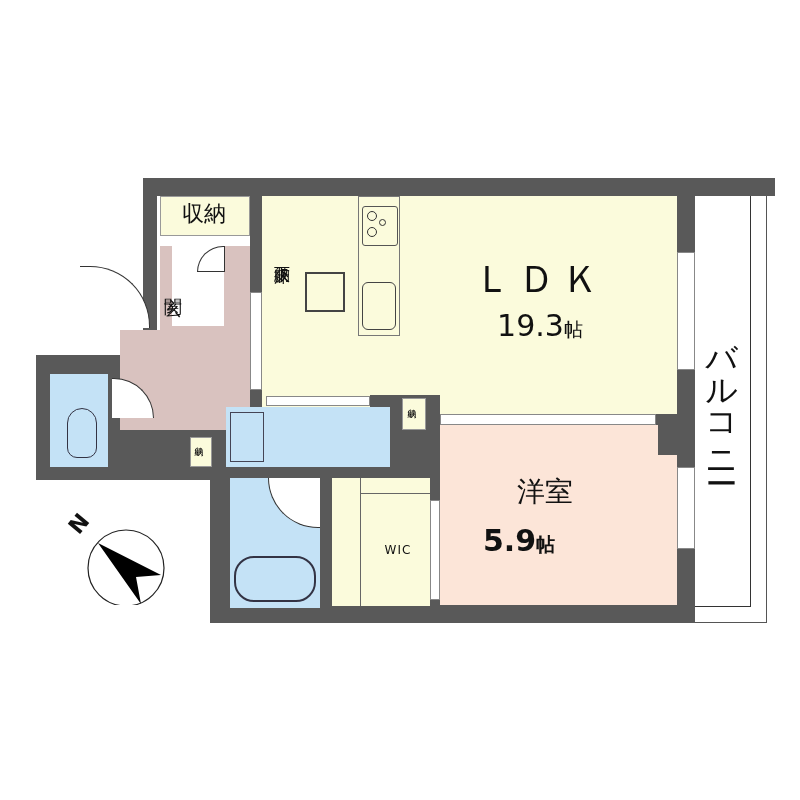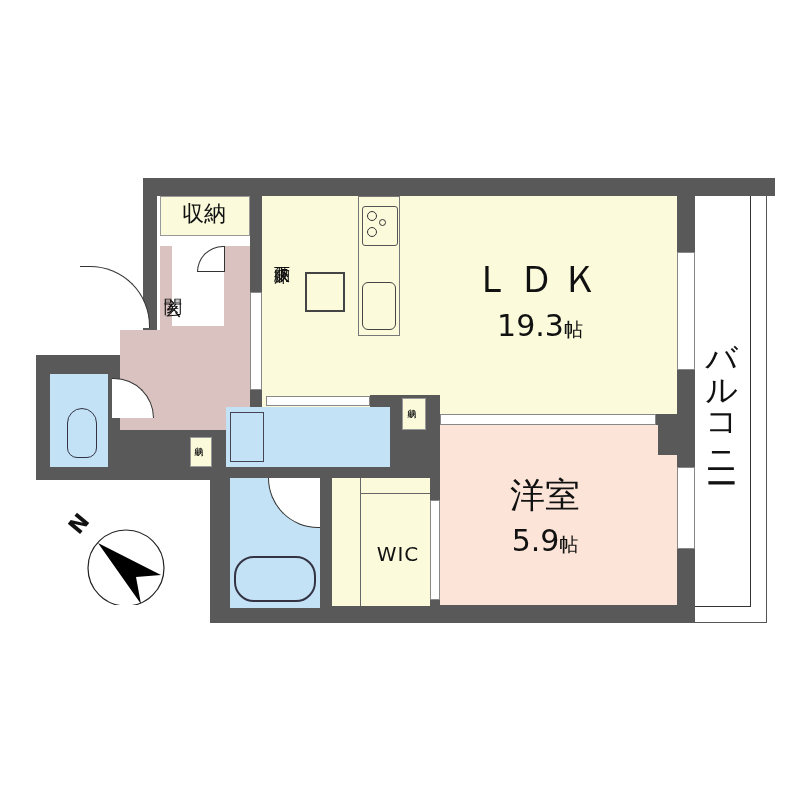--- a/index.html
+++ b/index.html
@@ -98,31 +98,31 @@
 <div class="win" style="left:430px;top:500px;width:10px;height:100px;"></div>
 
 <div class="line" style="left:360px;top:478px;width:1px;height:128px;background:#666;"></div>
 <div class="line" style="left:360px;top:493px;width:70px;height:1px;background:#666;"></div>
 
 <div class="lbl" style="left:460px;top:260px;width:160px;font-size:38px;letter-spacing:6px;">ＬＤＫ</div>
 <div class="lbl" style="left:470px;top:311px;width:140px;font-size:30px;">
   <span>19.3</span><span style="font-size:19px;">帖</span>
 </div>
 
-<div class="lbl" style="left:490px;top:478px;width:110px;font-size:35px;">洋室</div>
-<div class="lbl" style="left:490px;top:526px;width:110px;font-size:30px;">
+<div class="lbl" style="left:490px;top:478px;width:110px;font-size:28px;">洋室</div>
+<div class="lbl" style="left:464px;top:526px;width:110px;font-size:30px;font-weight:bold;">
   <span>5.9</span><span style="font-size:19px;">帖</span>
 </div>
 
 <div class="lbl" style="left:168px;top:203px;width:72px;font-size:22px;">収納</div>
 <div class="lbl vert" style="left:164px;top:284px;font-size:18px;">玄関</div>
 <div class="lbl vert" style="left:274px;top:254px;font-size:16px;">床下収納</div>
 <div class="lbl vert" style="left:194px;top:440px;font-size:9px;">収納</div>
 <div class="lbl vert" style="left:407px;top:402px;font-size:9px;">収納</div>
-<div class="lbl" style="left:370px;top:544px;width:56px;font-size:20px;letter-spacing:1px;">WIC</div>
+<div class="lbl" style="left:370px;top:544px;width:56px;font-size:12px;letter-spacing:1px;">WIC</div>
 <div class="lbl vert" style="left:706px;top:322px;font-size:32px;">バルコニー</div>
 
 <div class="abs" style="left:70px;top:505px;width:100px;height:100px;">
   <svg width="100" height="100" viewBox="0 0 100 100">
     <circle cx="56" cy="63" r="38" fill="#fff" stroke="#222" stroke-width="1.2"></circle>
     <polygon points="28,38 91,70 66,72 71,99" fill="#000"></polygon>
   </svg>
   <div class="lbl" style="left:0px;top:8px;font-size:22px;font-weight:bold;transform:rotate(-50deg);">N</div>
 </div>
 

